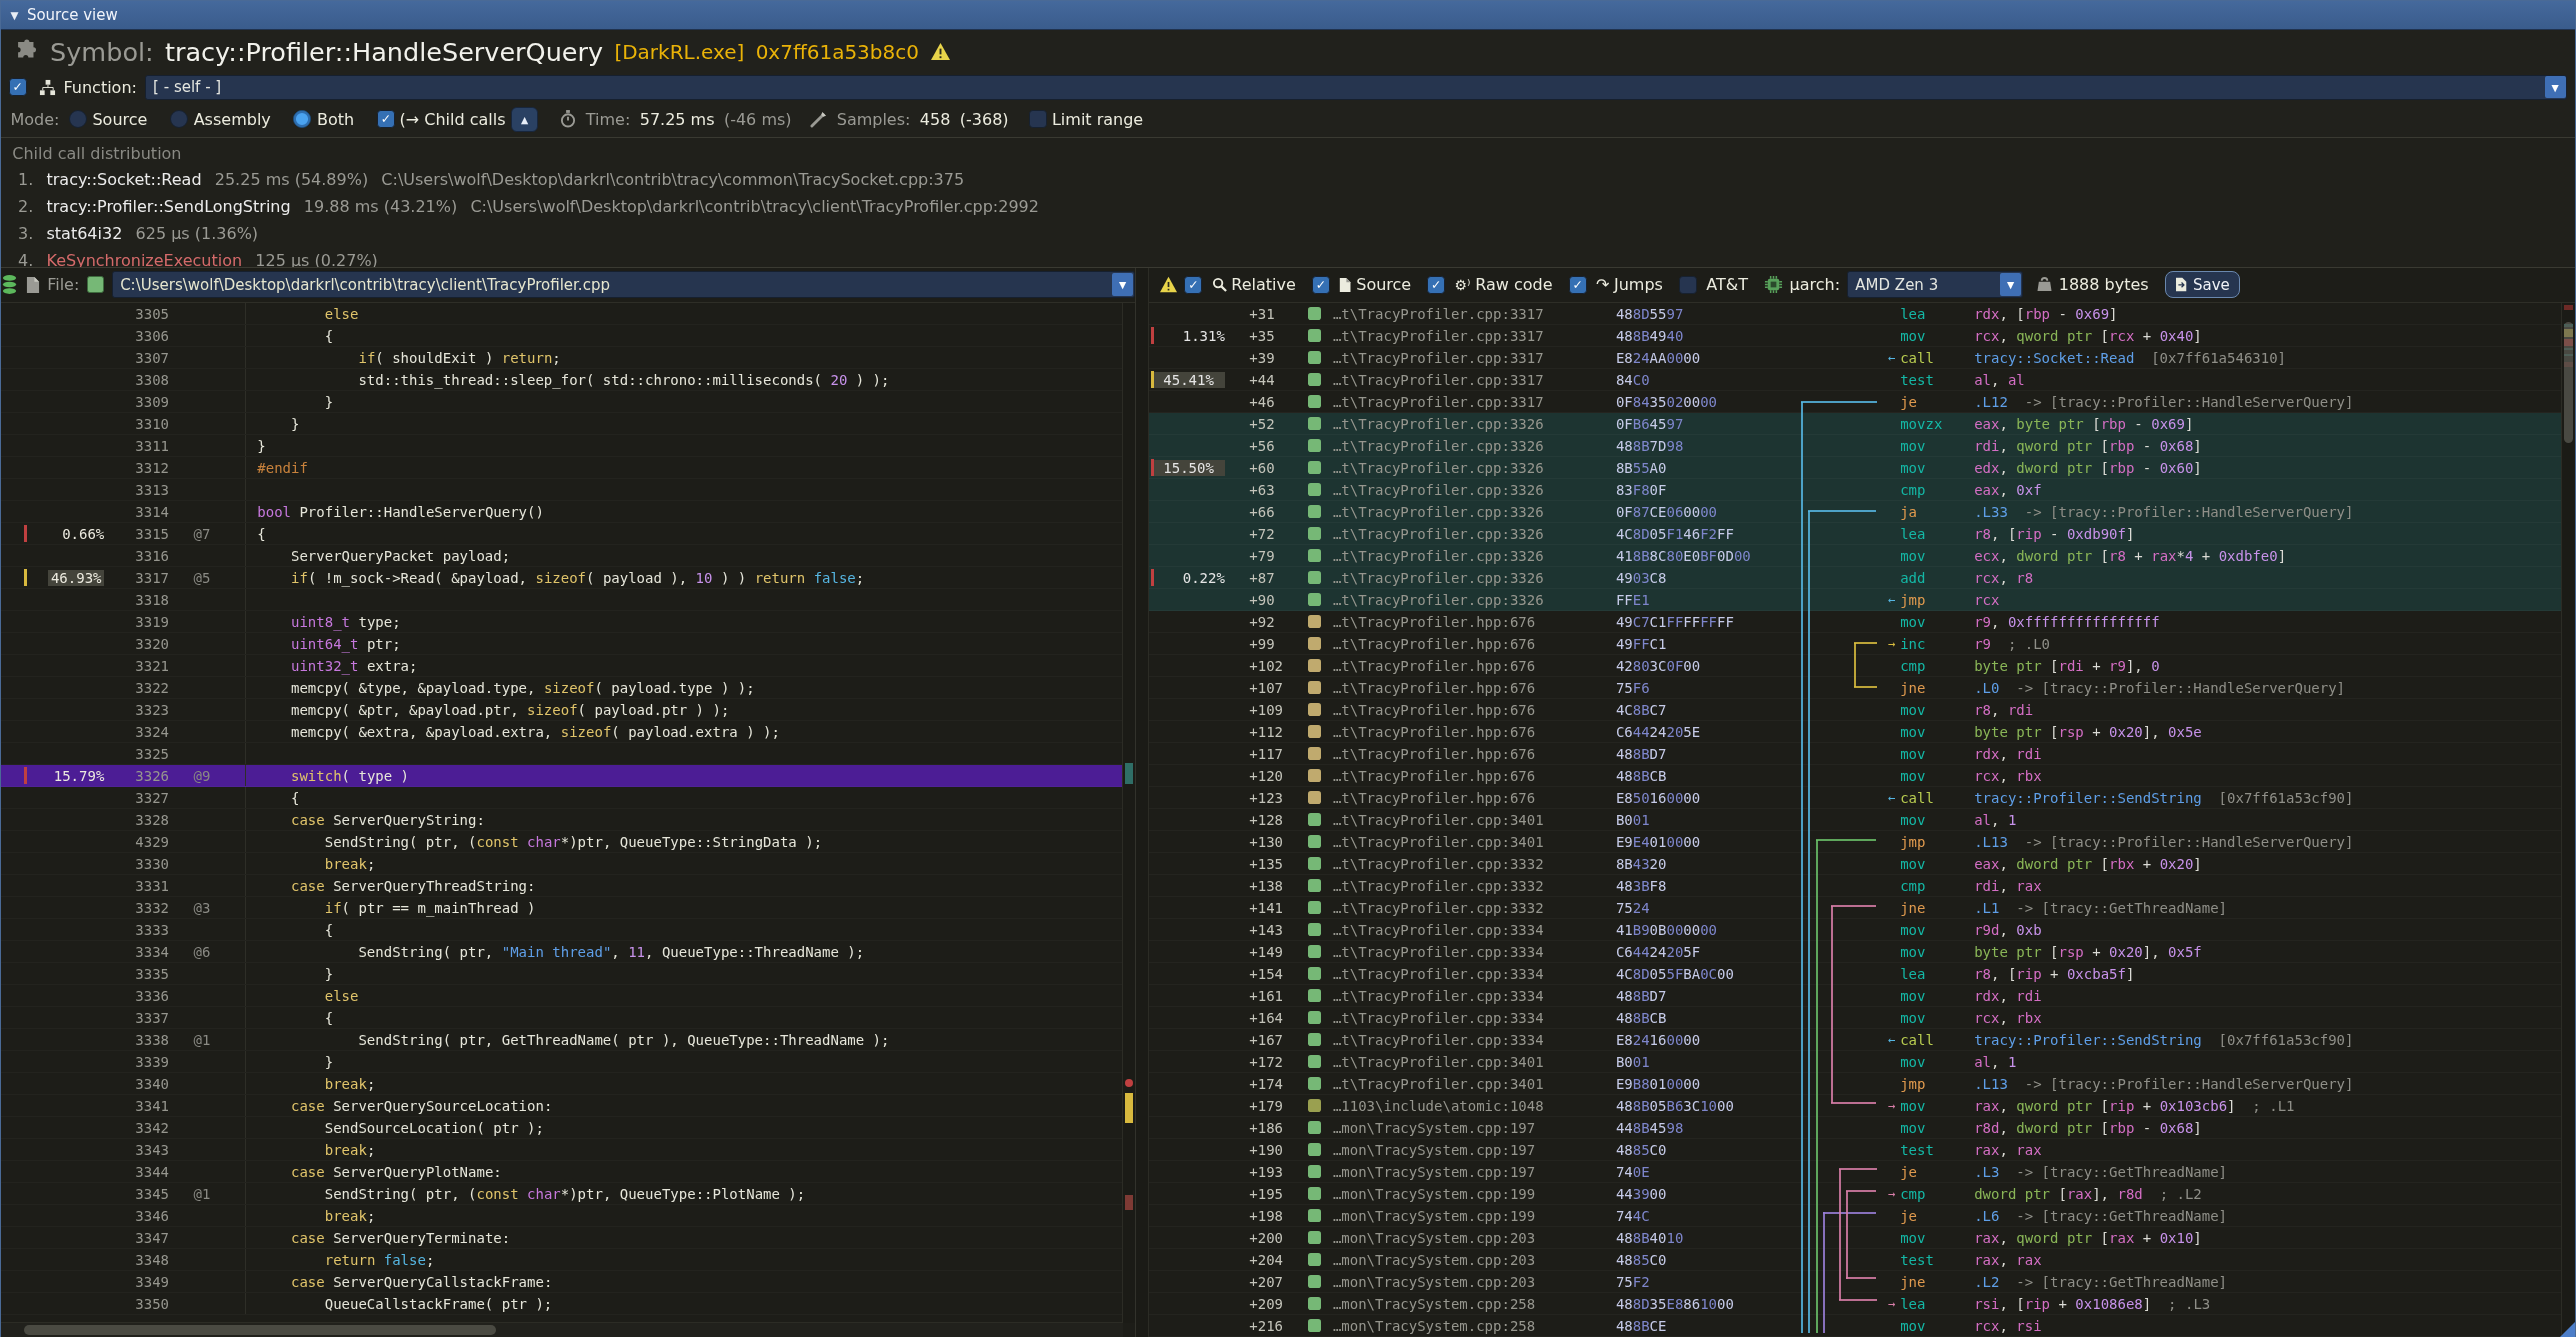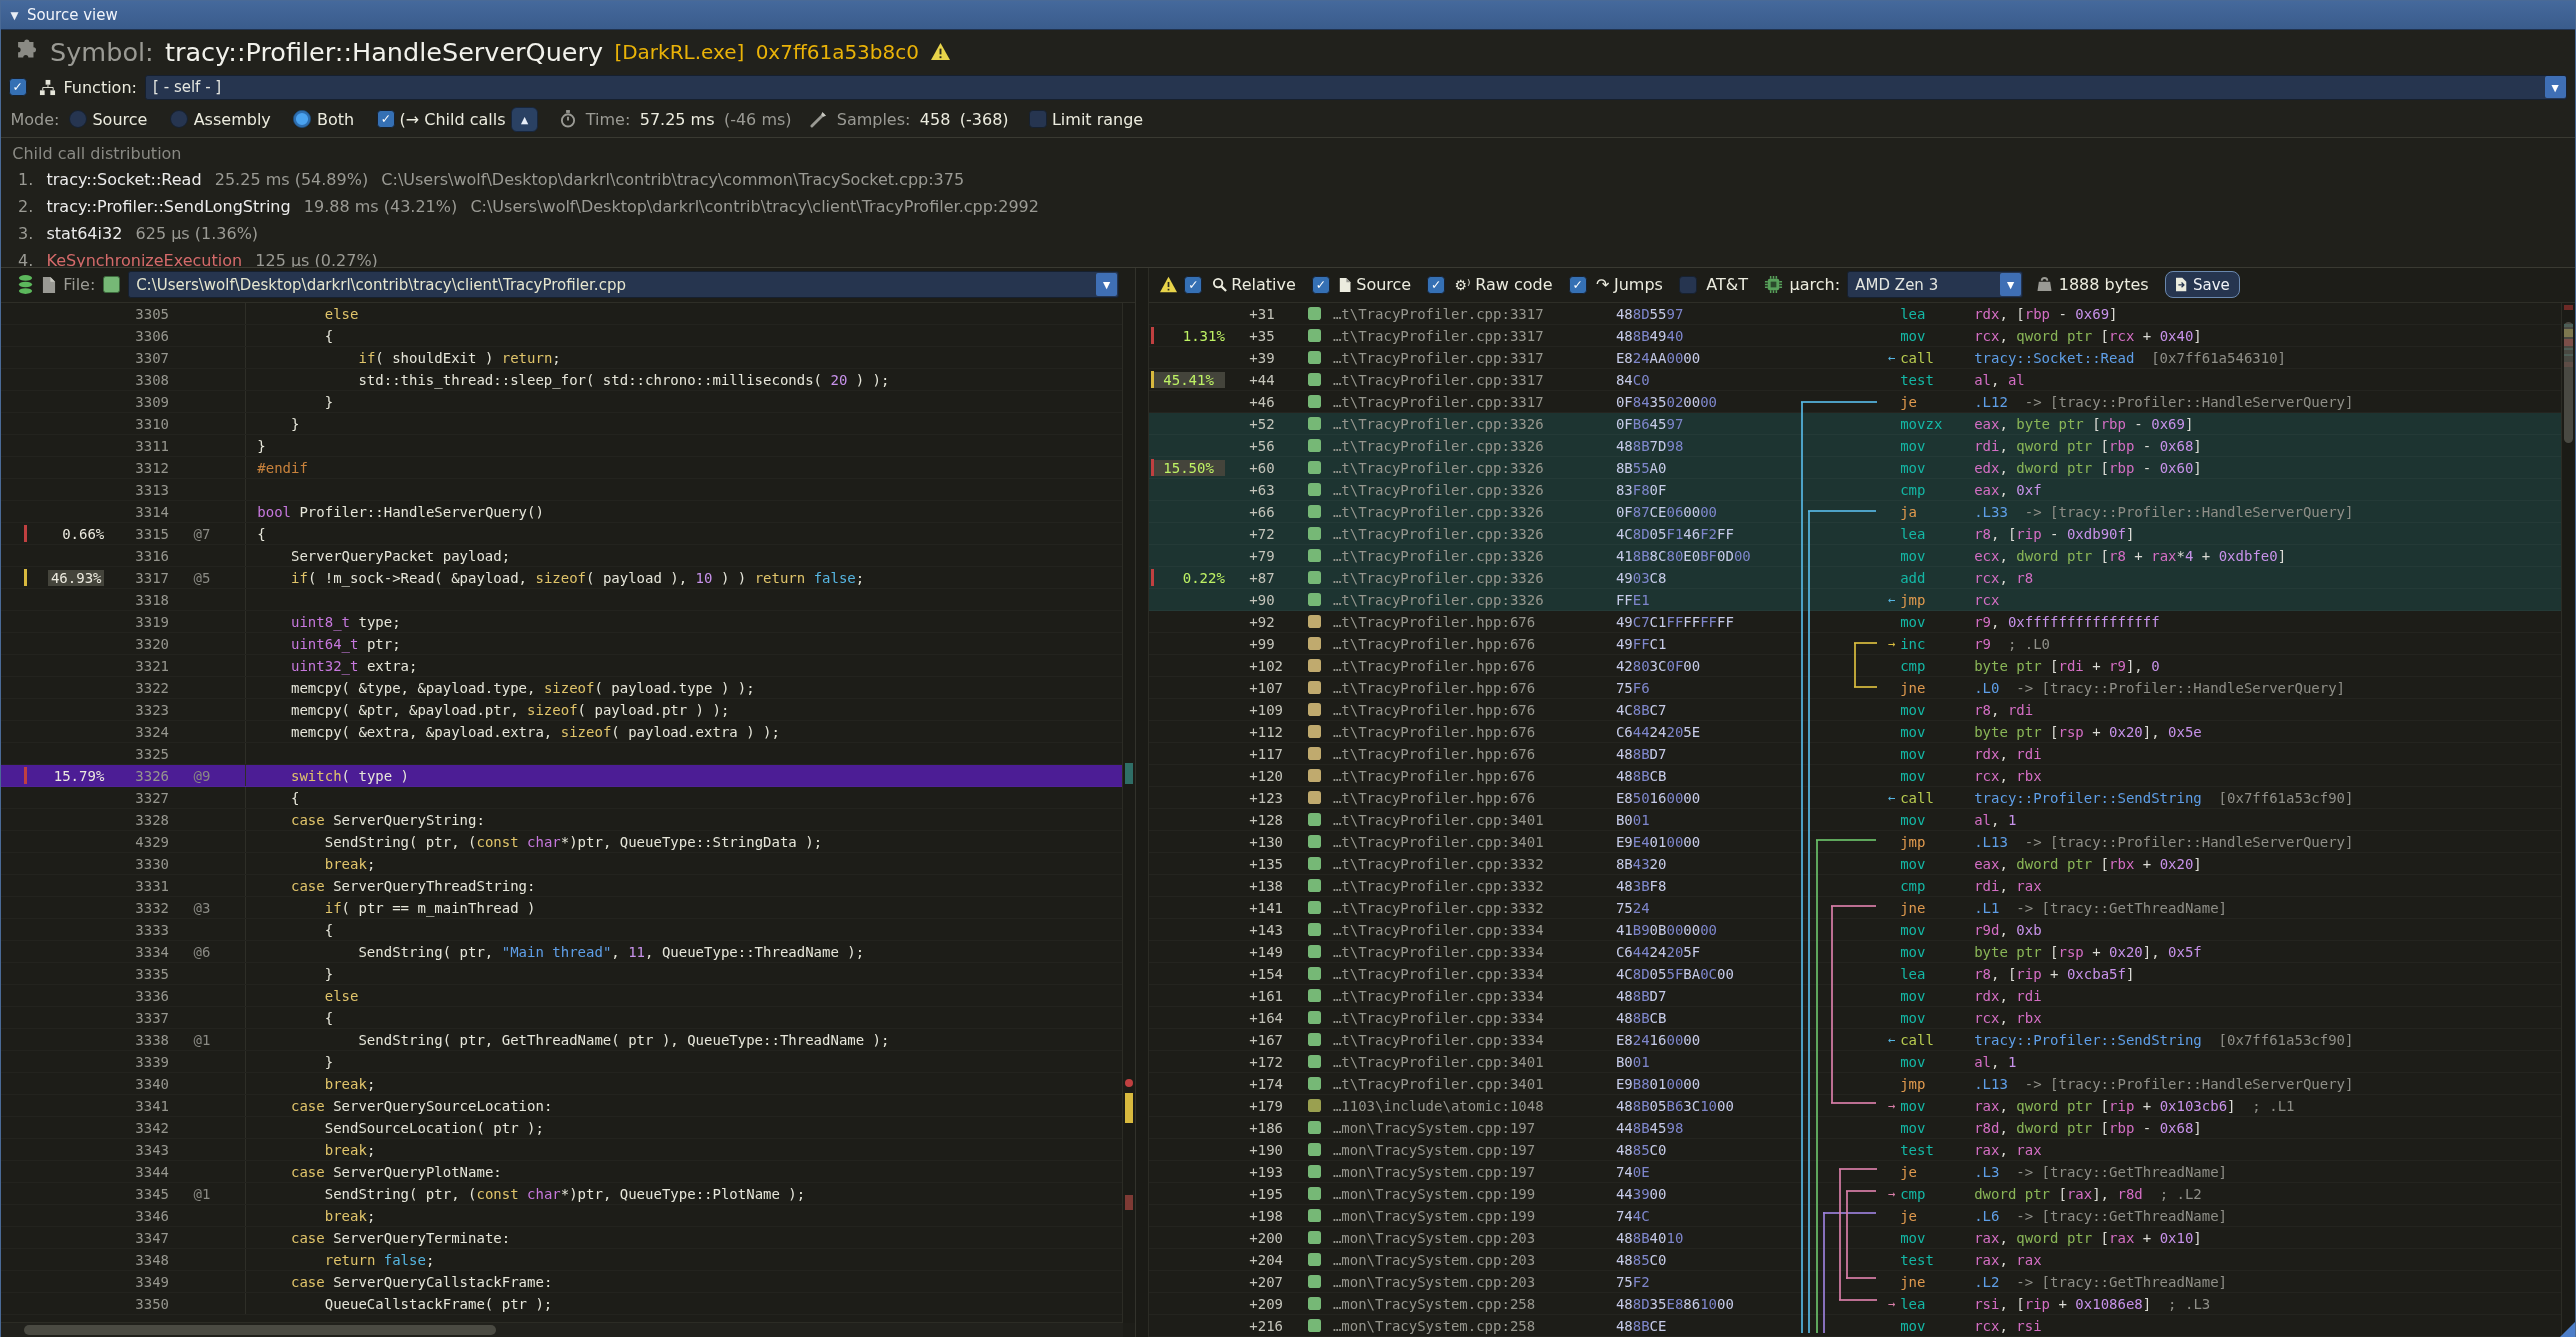--- a/index.html
+++ b/index.html
@@ -36,21 +36,21 @@
   .childrow{height:27px;line-height:27px;font-size:16px;display:flex;gap:13.2px;white-space:nowrap;}
   .cnum{color:#9a9a94;width:21px;text-align:right;}
   .cname{color:#ececec;}
   .cname.red{color:#d46a6a;}
   .ctime,.cpath{color:#9a9a94;}
   
   .panes{flex:1;display:flex;min-height:0;border-top:0.9px solid #3a3a32;}
   .srcpane{width:1134px;flex:none;display:flex;flex-direction:column;border-right:0.9px solid #32322b;background:#1d1d18;}
   .gapcol{width:12.3px;flex:none;background:#1b1b16;border-right:0.9px solid #2c2c25;position:relative;}
   .asmpane{flex:1;display:flex;flex-direction:column;min-width:0;background:#1d1d18;position:relative;}
-  .panehdr{height:34px;display:flex;align-items:center;gap:7.6px;padding:0 16px;flex:none;border-bottom:0.9px solid #2e2e27;font-size:16px;}
+  .panehdr{height:34px;display:flex;align-items:center;gap:7.6px;padding:0 0;flex:none;border-bottom:0.9px solid #2e2e27;font-size:16px;}
   .filecombo{flex:1;height:24.6px;font-size:15px;color:#e6e6cf;}
   .swatch{width:15px;height:15px;border-radius:2.8px;background:#76b876;border:0.9px solid #3d6b3d;}
   
   .srcbody{flex:1;position:relative;overflow:hidden;}
   .srcrows{position:absolute;left:0;top:0;right:12.3px;}
   .srow{display:flex;height:22px;line-height:22px;font-family:"DejaVu Sans Mono",monospace;font-size:14px;border-bottom:0.9px solid rgba(255,255,255,0.028);box-sizing:border-box;}
   .srow.hl{background:#4c1d95;}
   .spct{width:109px;flex:none;text-align:right;padding-right:5.7px;box-sizing:border-box;color:#eceadf;position:relative;}
   .spct .pbar{position:absolute;left:23px;top:1.9px;bottom:1.9px;width:2.8px;}
   .spct.pbox .ptx{background:#44443b;padding:0 2.8px;}
@@ -67,21 +67,21 @@
   
   .asmtb{height:34px;display:flex;align-items:center;gap:6.6px;padding:0 9.4px;border-bottom:0.9px solid #2e2e27;font-size:16px;flex:none;}
   .tbgrp{display:flex;align-items:center;gap:4.7px;margin-right:9.4px;}
   .savebtn{display:flex;align-items:center;gap:5.7px;background:#26354f;border:0.9px solid #6a88ae;border-radius:8px;height:24.6px;padding:0 9.4px;color:#f0f2f6;font-size:15px;}
   .uarchcombo{width:159px;height:24.6px;font-size:15px;}
   
   .asmbody{flex:1;position:relative;overflow:hidden;}
   .asmrows{position:absolute;left:0;top:0;right:13.2px;}
   .arow{display:flex;height:22px;line-height:22px;font-family:"DejaVu Sans Mono",monospace;font-size:14px;border-bottom:0.9px solid rgba(255,255,255,0.03);box-sizing:border-box;}
   .arow.hl{background:#1d3431;}
-  .apct{width:85px;flex:none;text-align:right;padding-right:9.4px;box-sizing:border-box;color:#bef264;position:relative;}
+  .apct{width:85px;flex:none;text-align:right;padding-right:9.4px;box-sizing:border-box;color:#e5e5e5;position:relative;}
   .apct .pbar{position:absolute;left:1.9px;top:1.9px;bottom:1.9px;width:2.8px;}
   .apct.pbox .ptx{background:#44443b;padding:0 11px;}
   .aaddr{width:74px;flex:none;padding-left:15px;box-sizing:border-box;color:#c4c4ba;}
   .aicon{width:24.6px;flex:none;display:flex;align-items:center;}
   .aicon i{display:block;width:12.3px;height:13.2px;border-radius:2.8px;}
   .aloc{width:283px;flex:none;color:#96968e;white-space:pre;overflow:hidden;}
   .abytes{width:179px;flex:none;white-space:pre;}
   .byA{color:#c6cbe8}.byB{color:#7e86cc}
   .azone{width:76px;flex:none;}
   .aarr{width:24.6px;flex:none;text-align:right;padding-right:4.7px;font-size:12.3px;}

